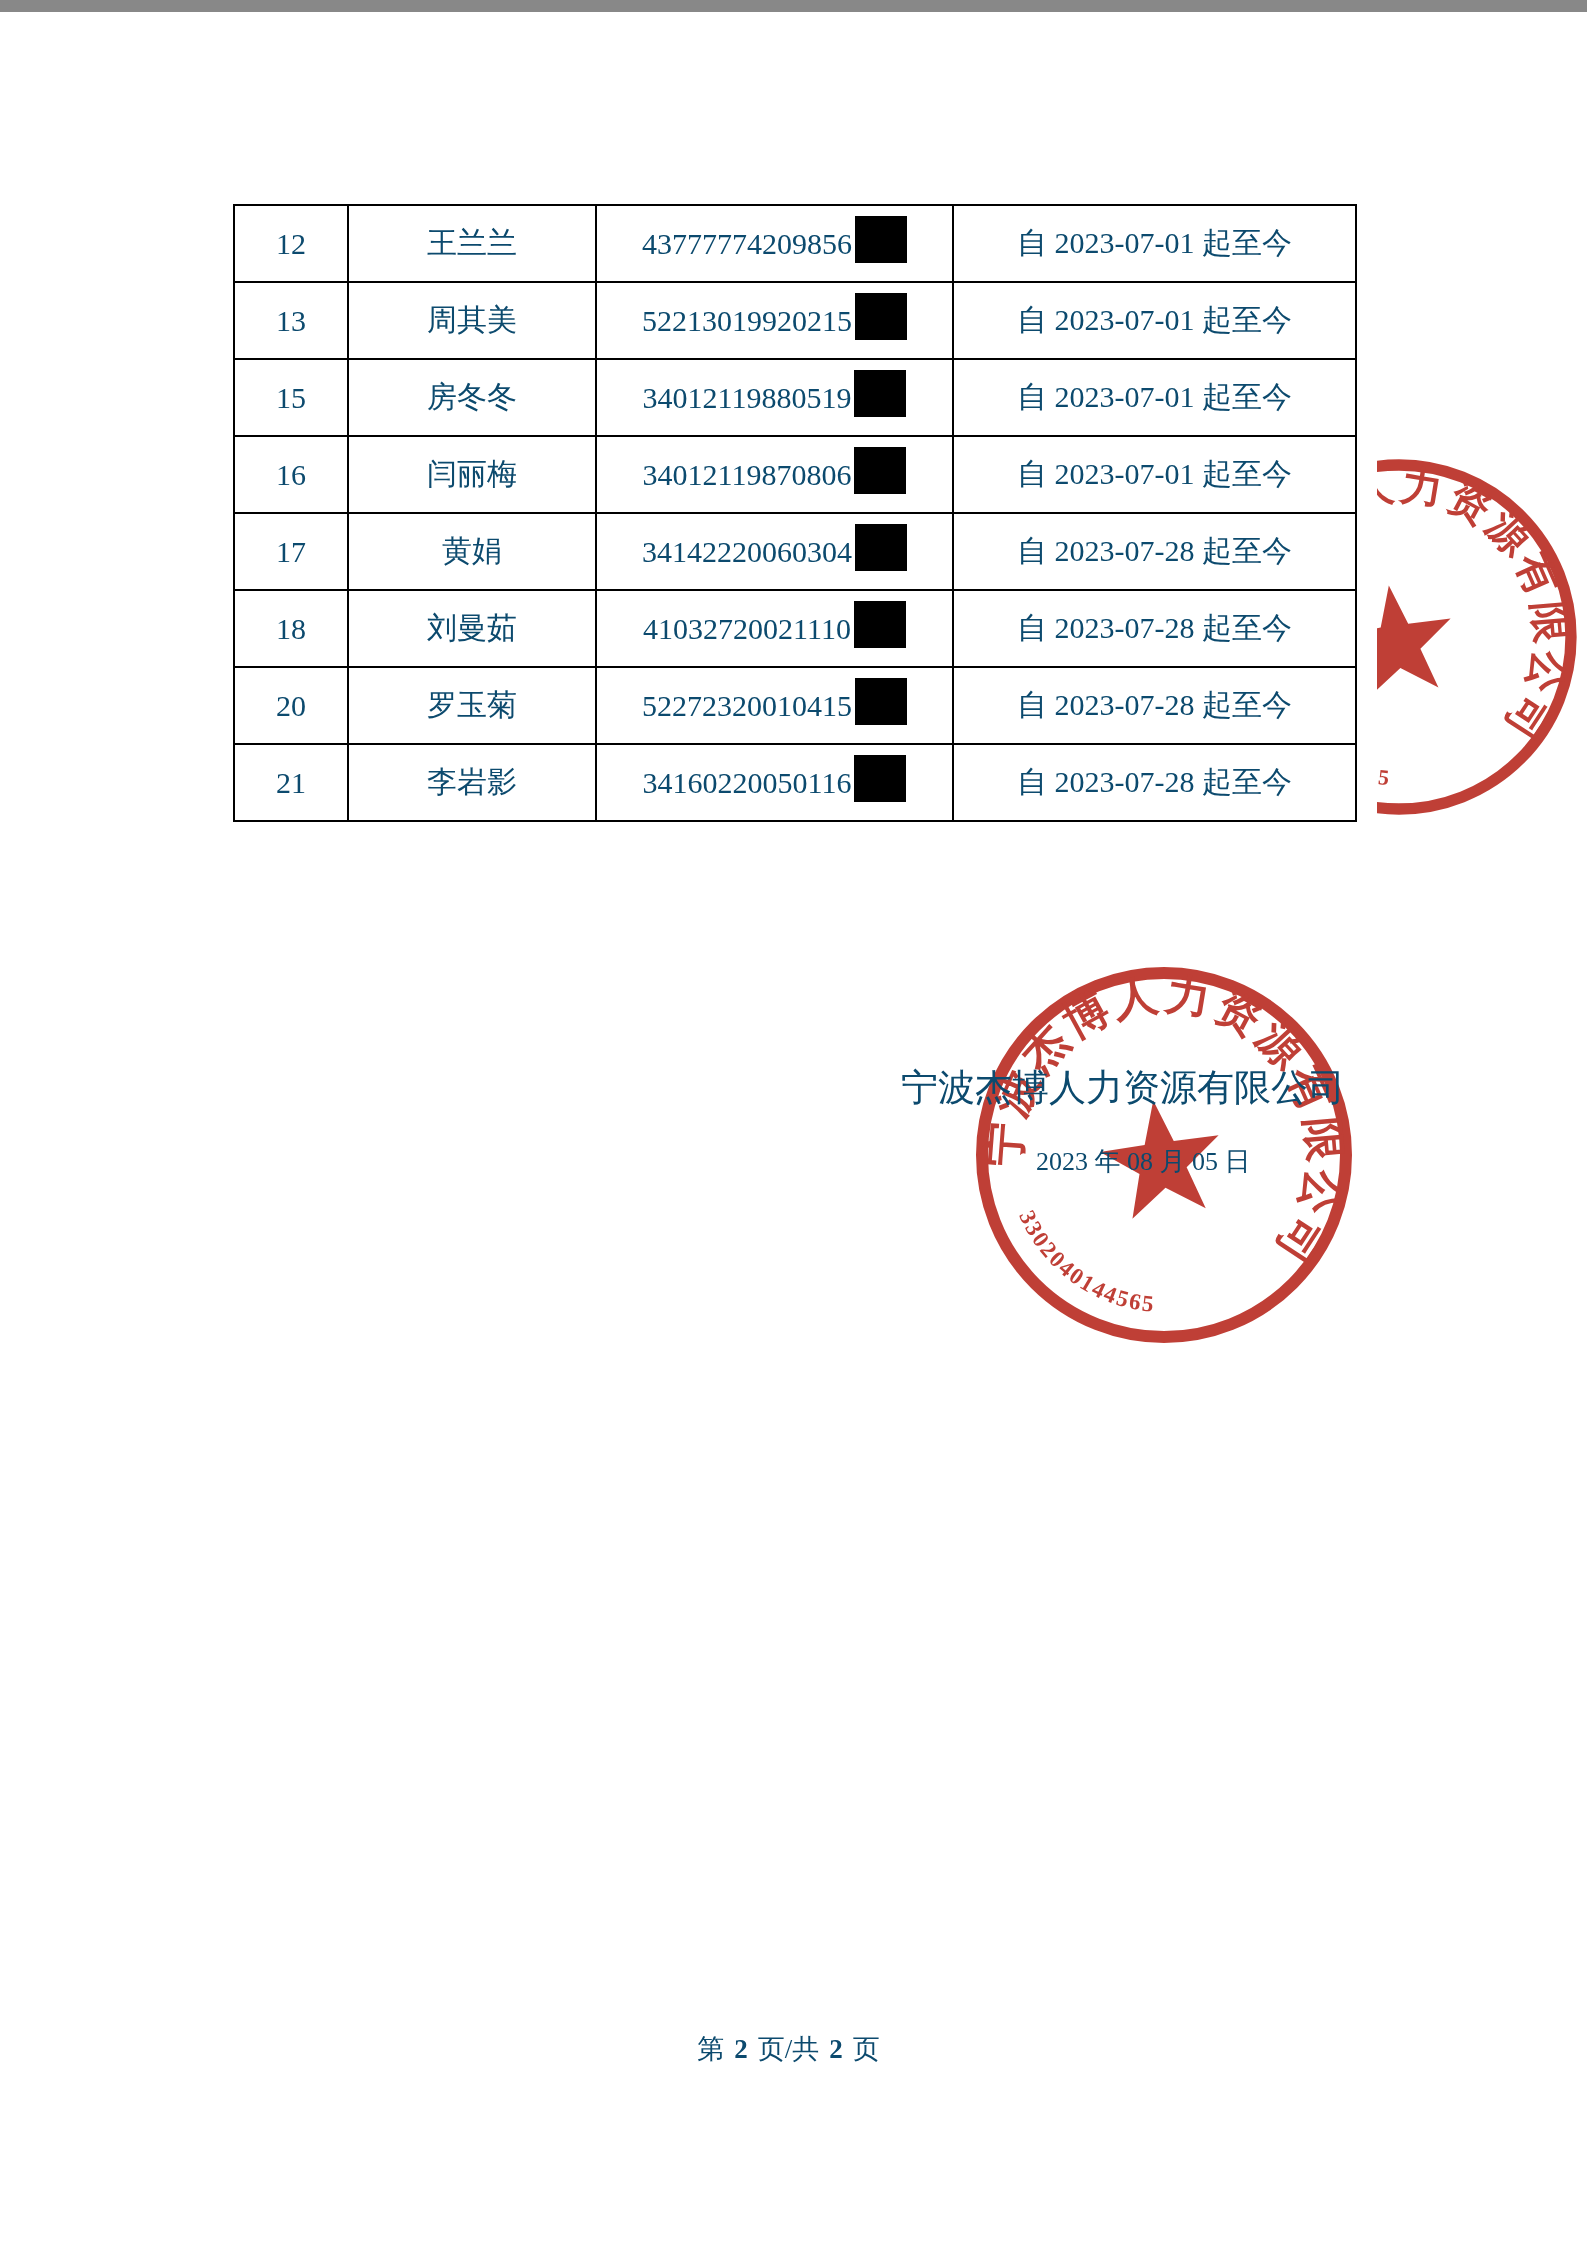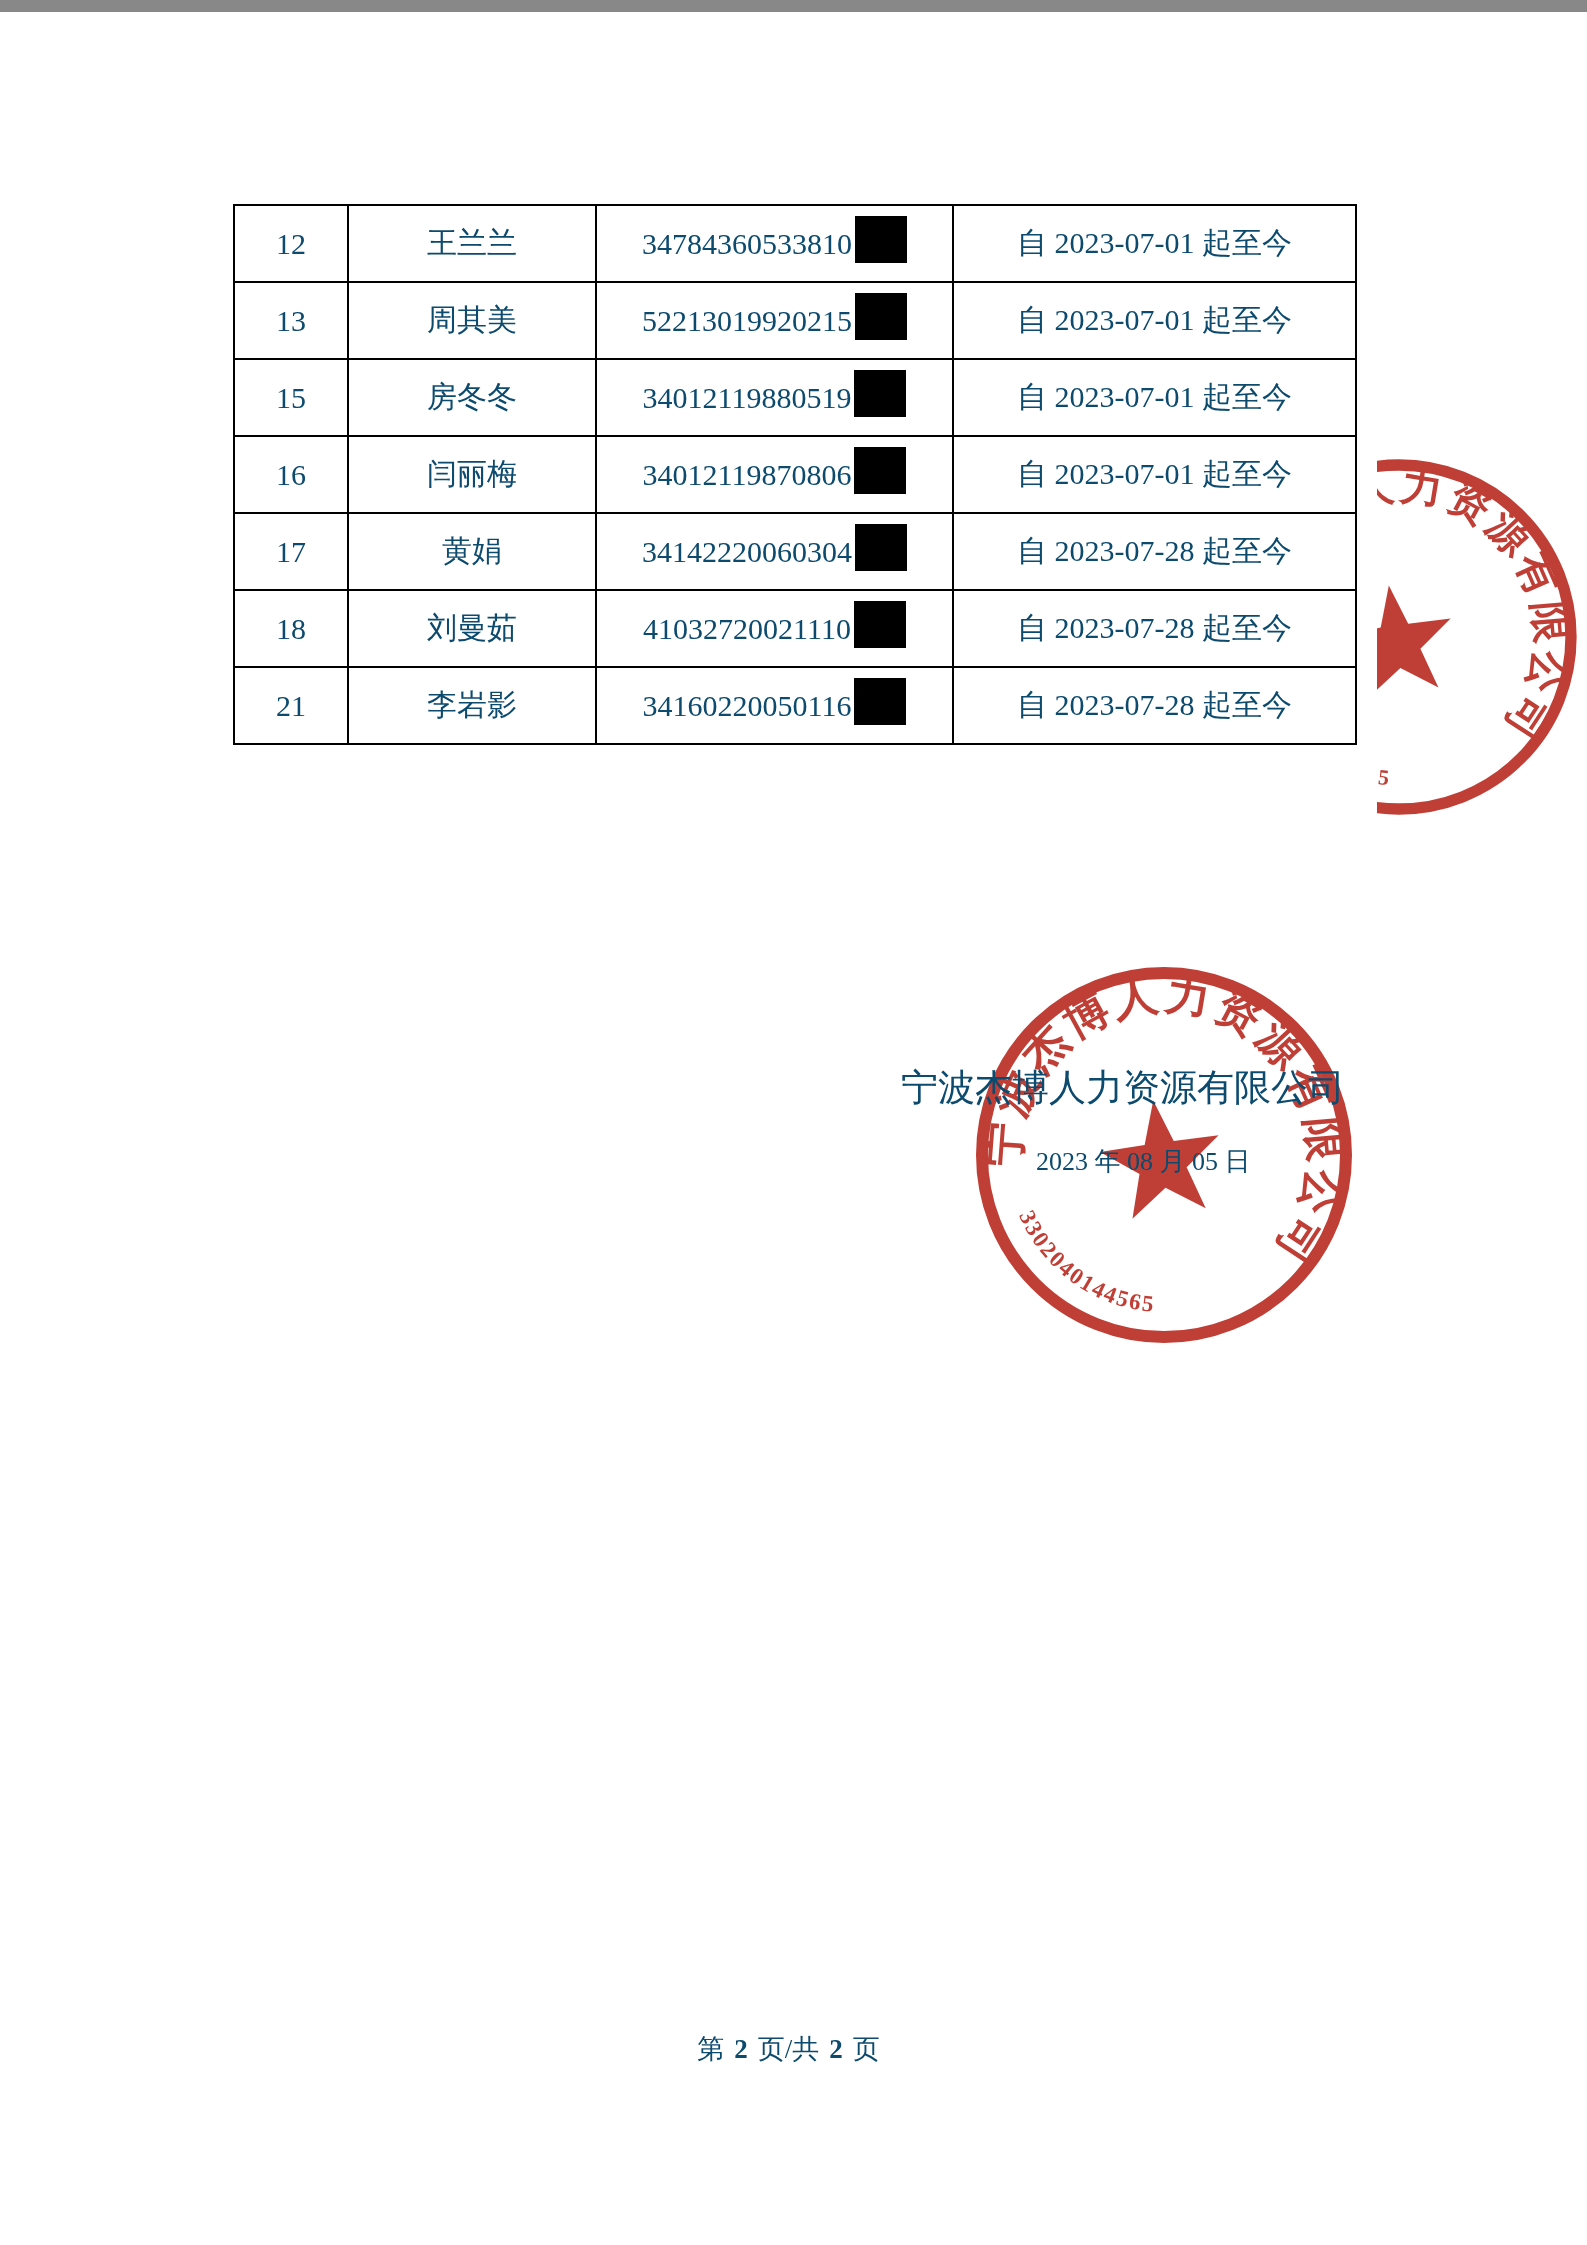--- a/index.html
+++ b/index.html
@@ -68,21 +68,21 @@
 <body>
 
 <div class="page">
 
   <table class="roster">
     <tbody id="rows">
     <tr>
       <td class="c-num">12</td>
       <td class="c-name">王兰兰</td>
       <td class="c-id">
-        <span class="idtext">34784360533810</span><span class="redact"></span>
+        <span class="idtext">43777774209856</span><span class="redact"></span>
       </td>
       <td class="c-date">自 2023-07-01 起至今</td>
     </tr>
 
     <tr>
       <td class="c-num">13</td>
       <td class="c-name">周其美</td>
       <td class="c-id">
         <span class="idtext">52213019920215</span><span class="redact"></span>
       </td>
@@ -120,20 +120,28 @@
     <tr>
       <td class="c-num">18</td>
       <td class="c-name">刘曼茹</td>
       <td class="c-id">
         <span class="idtext">41032720021110</span><span class="redact"></span>
       </td>
       <td class="c-date">自 2023-07-28 起至今</td>
     </tr>
 
 
+    <tr>
+      <td class="c-num">20</td>
+      <td class="c-name">罗玉菊</td>
+      <td class="c-id">
+        <span class="idtext">52272320010415</span><span class="redact"></span>
+      </td>
+      <td class="c-date">自 2023-07-28 起至今</td>
+    </tr>
 
     <tr>
       <td class="c-num">21</td>
       <td class="c-name">李岩影</td>
       <td class="c-id">
         <span class="idtext">34160220050116</span><span class="redact"></span>
       </td>
       <td class="c-date">自 2023-07-28 起至今</td>
     </tr>
   </tbody>

